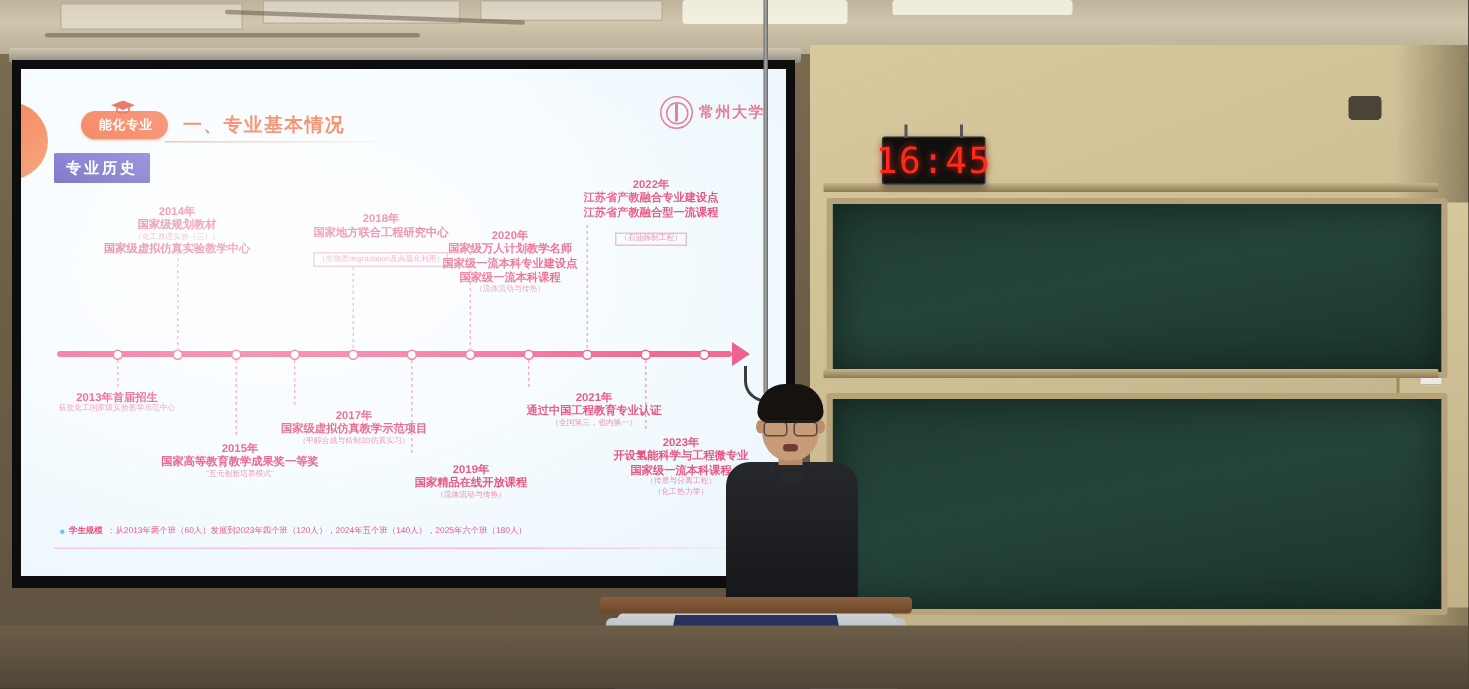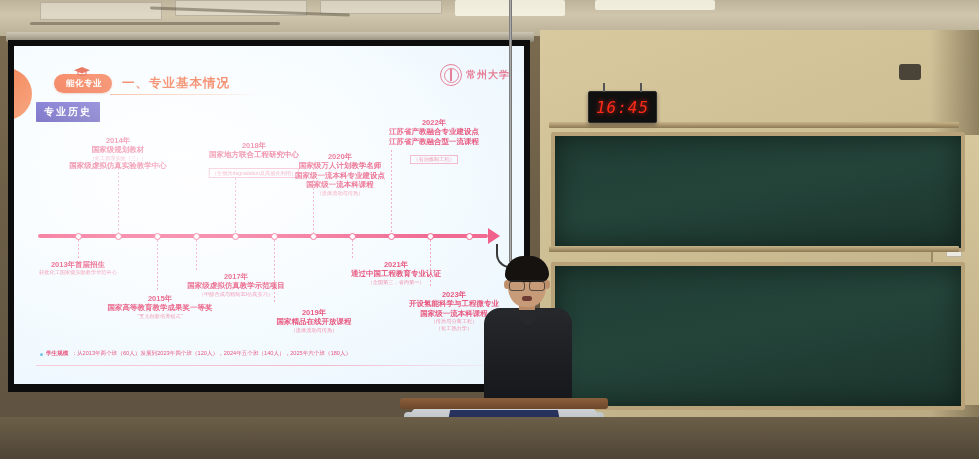--- a/index.html
+++ b/index.html
@@ -275,24 +275,23 @@
     width: 67px; height: 30px;
     background: #101010;
     border: 1.5px solid #2a2a2a;
     border-radius: 2px;
     display:flex; align-items:center; justify-content:center;
     box-shadow: 0 2px 4px rgba(0,0,0,0.4);
   }
   .clock-time {
     font-family: "DejaVu Sans Mono", monospace;
     color: #ff2a18;
-    font-size: 16px;
+    font-size: 24px;
     letter-spacing: 1px;
     text-shadow: 0 0 5px rgba(255,40,20,0.85);
-    font-style: italic;
   }
   .clock-mount {
     position:absolute;
     top: -9px; width: 2px; height: 9px;
     background: #555;
   }
 
   
   .board {
     position:absolute;

